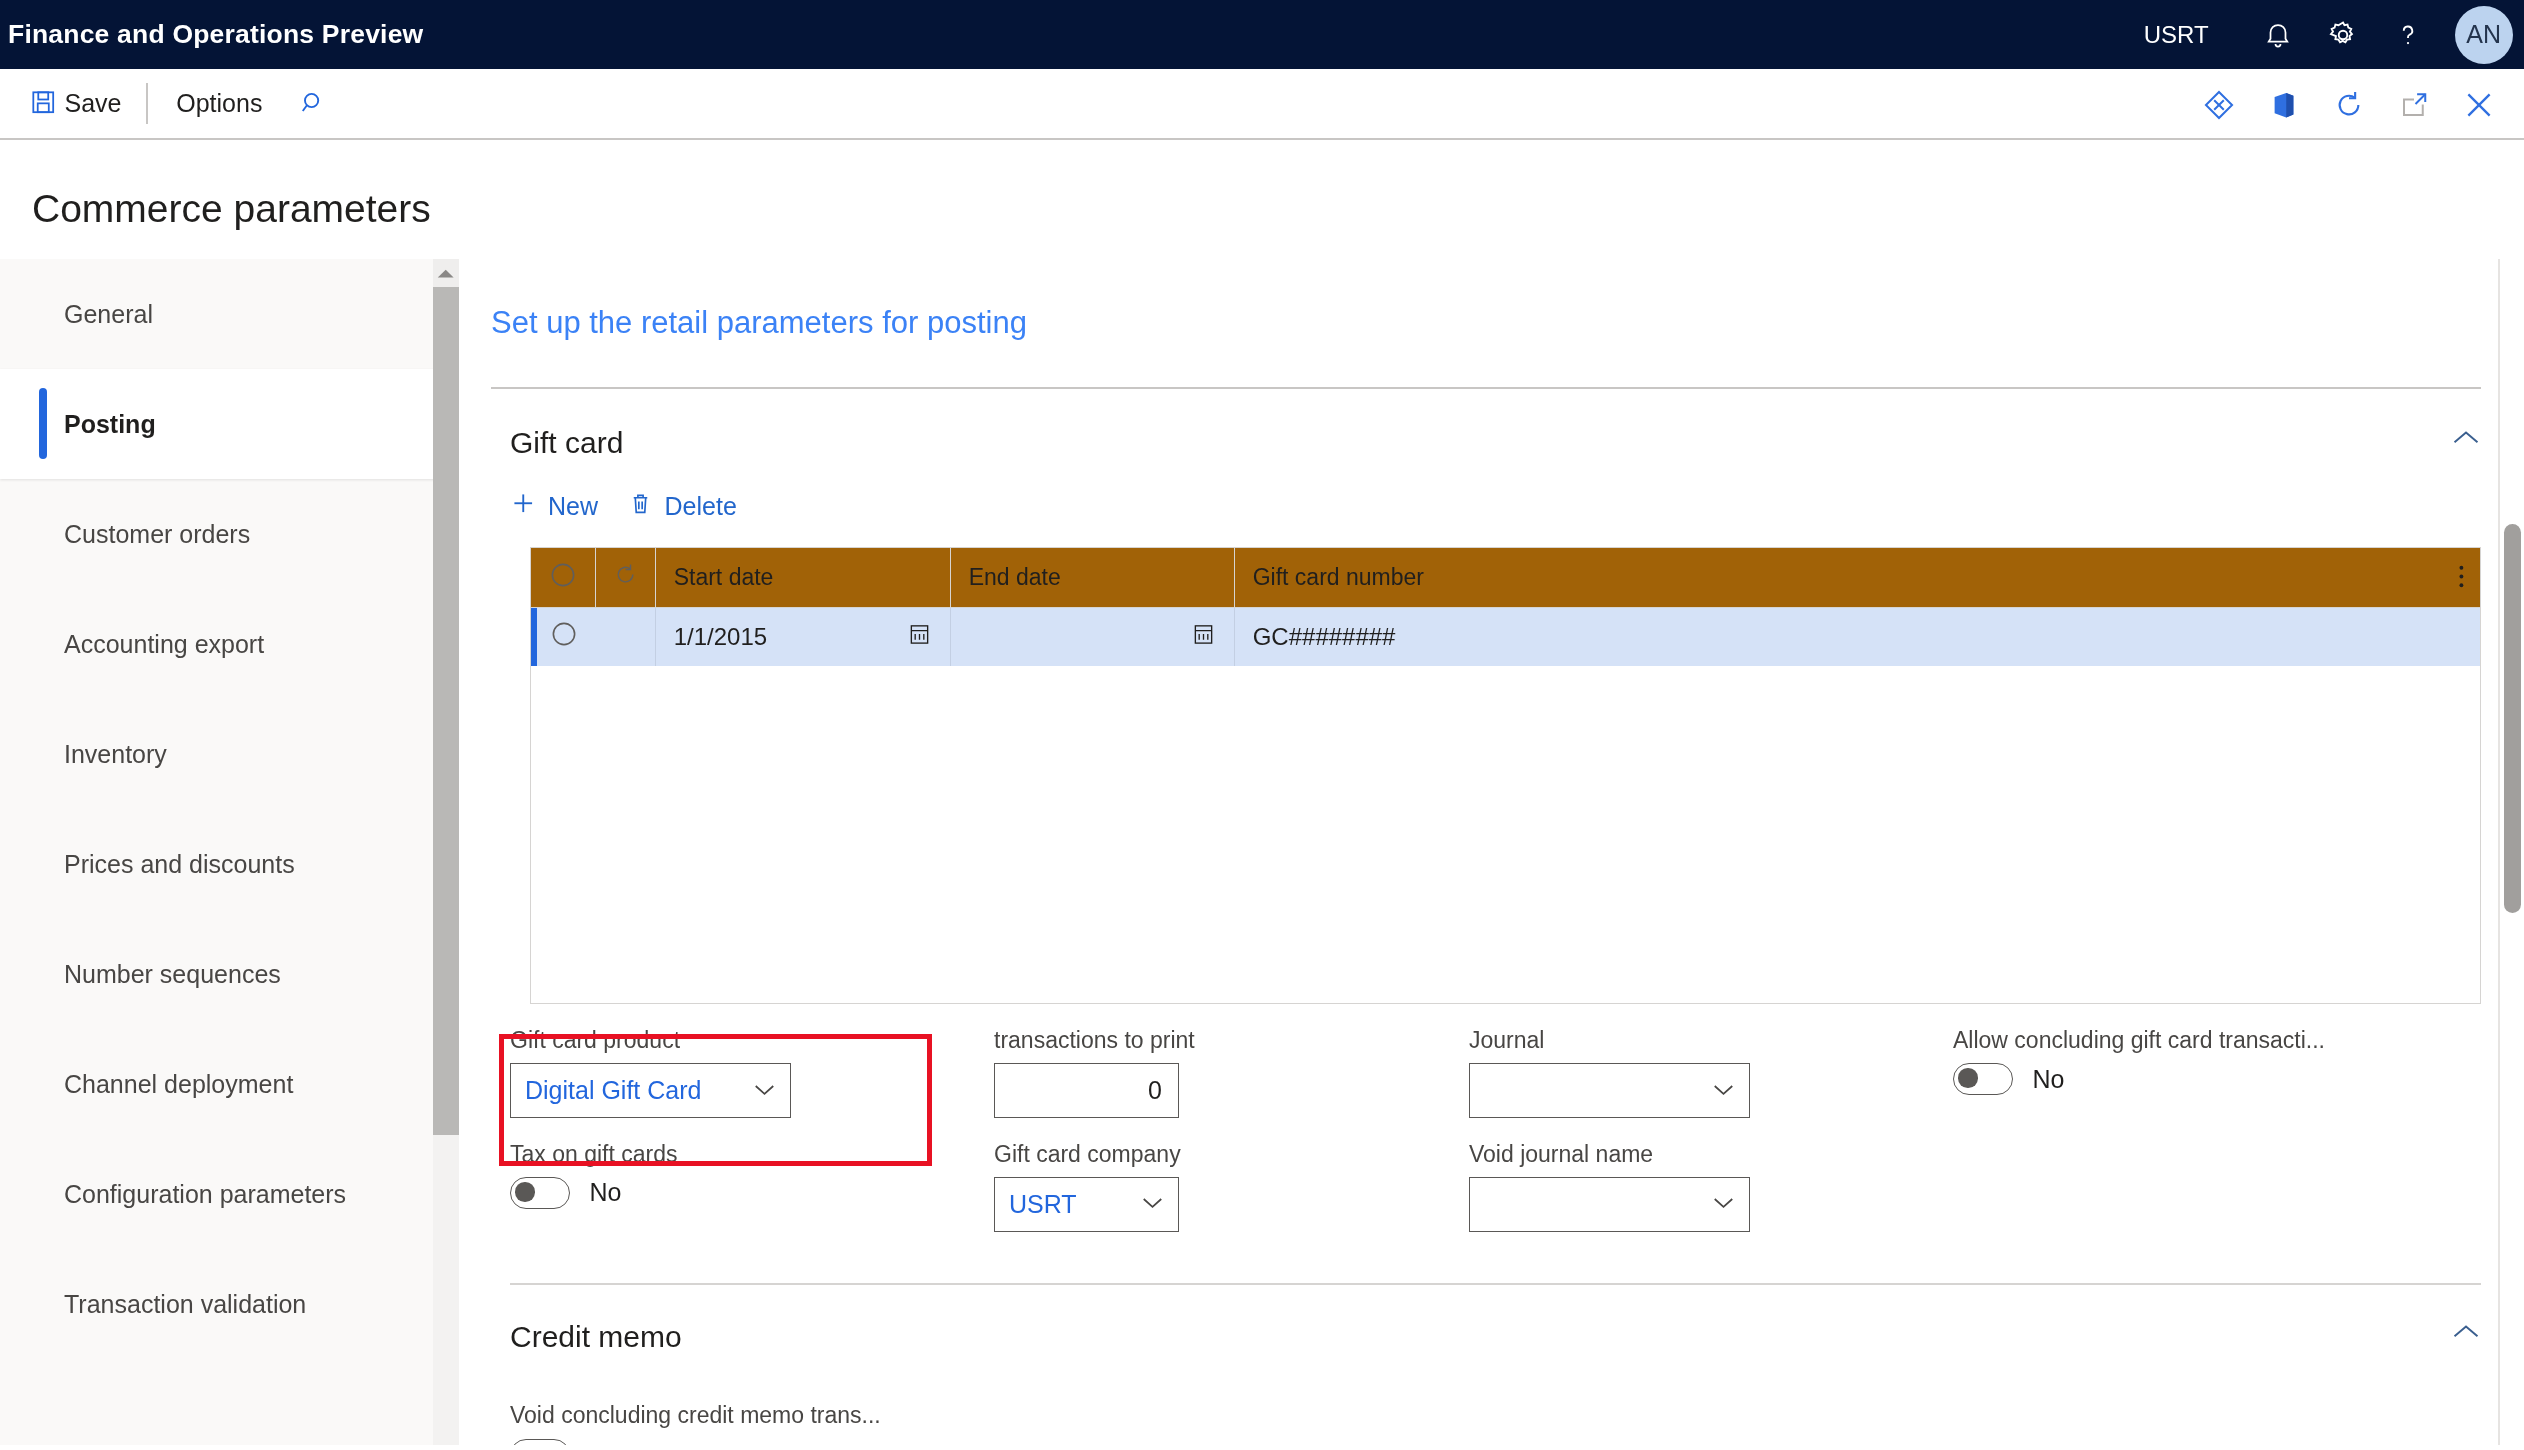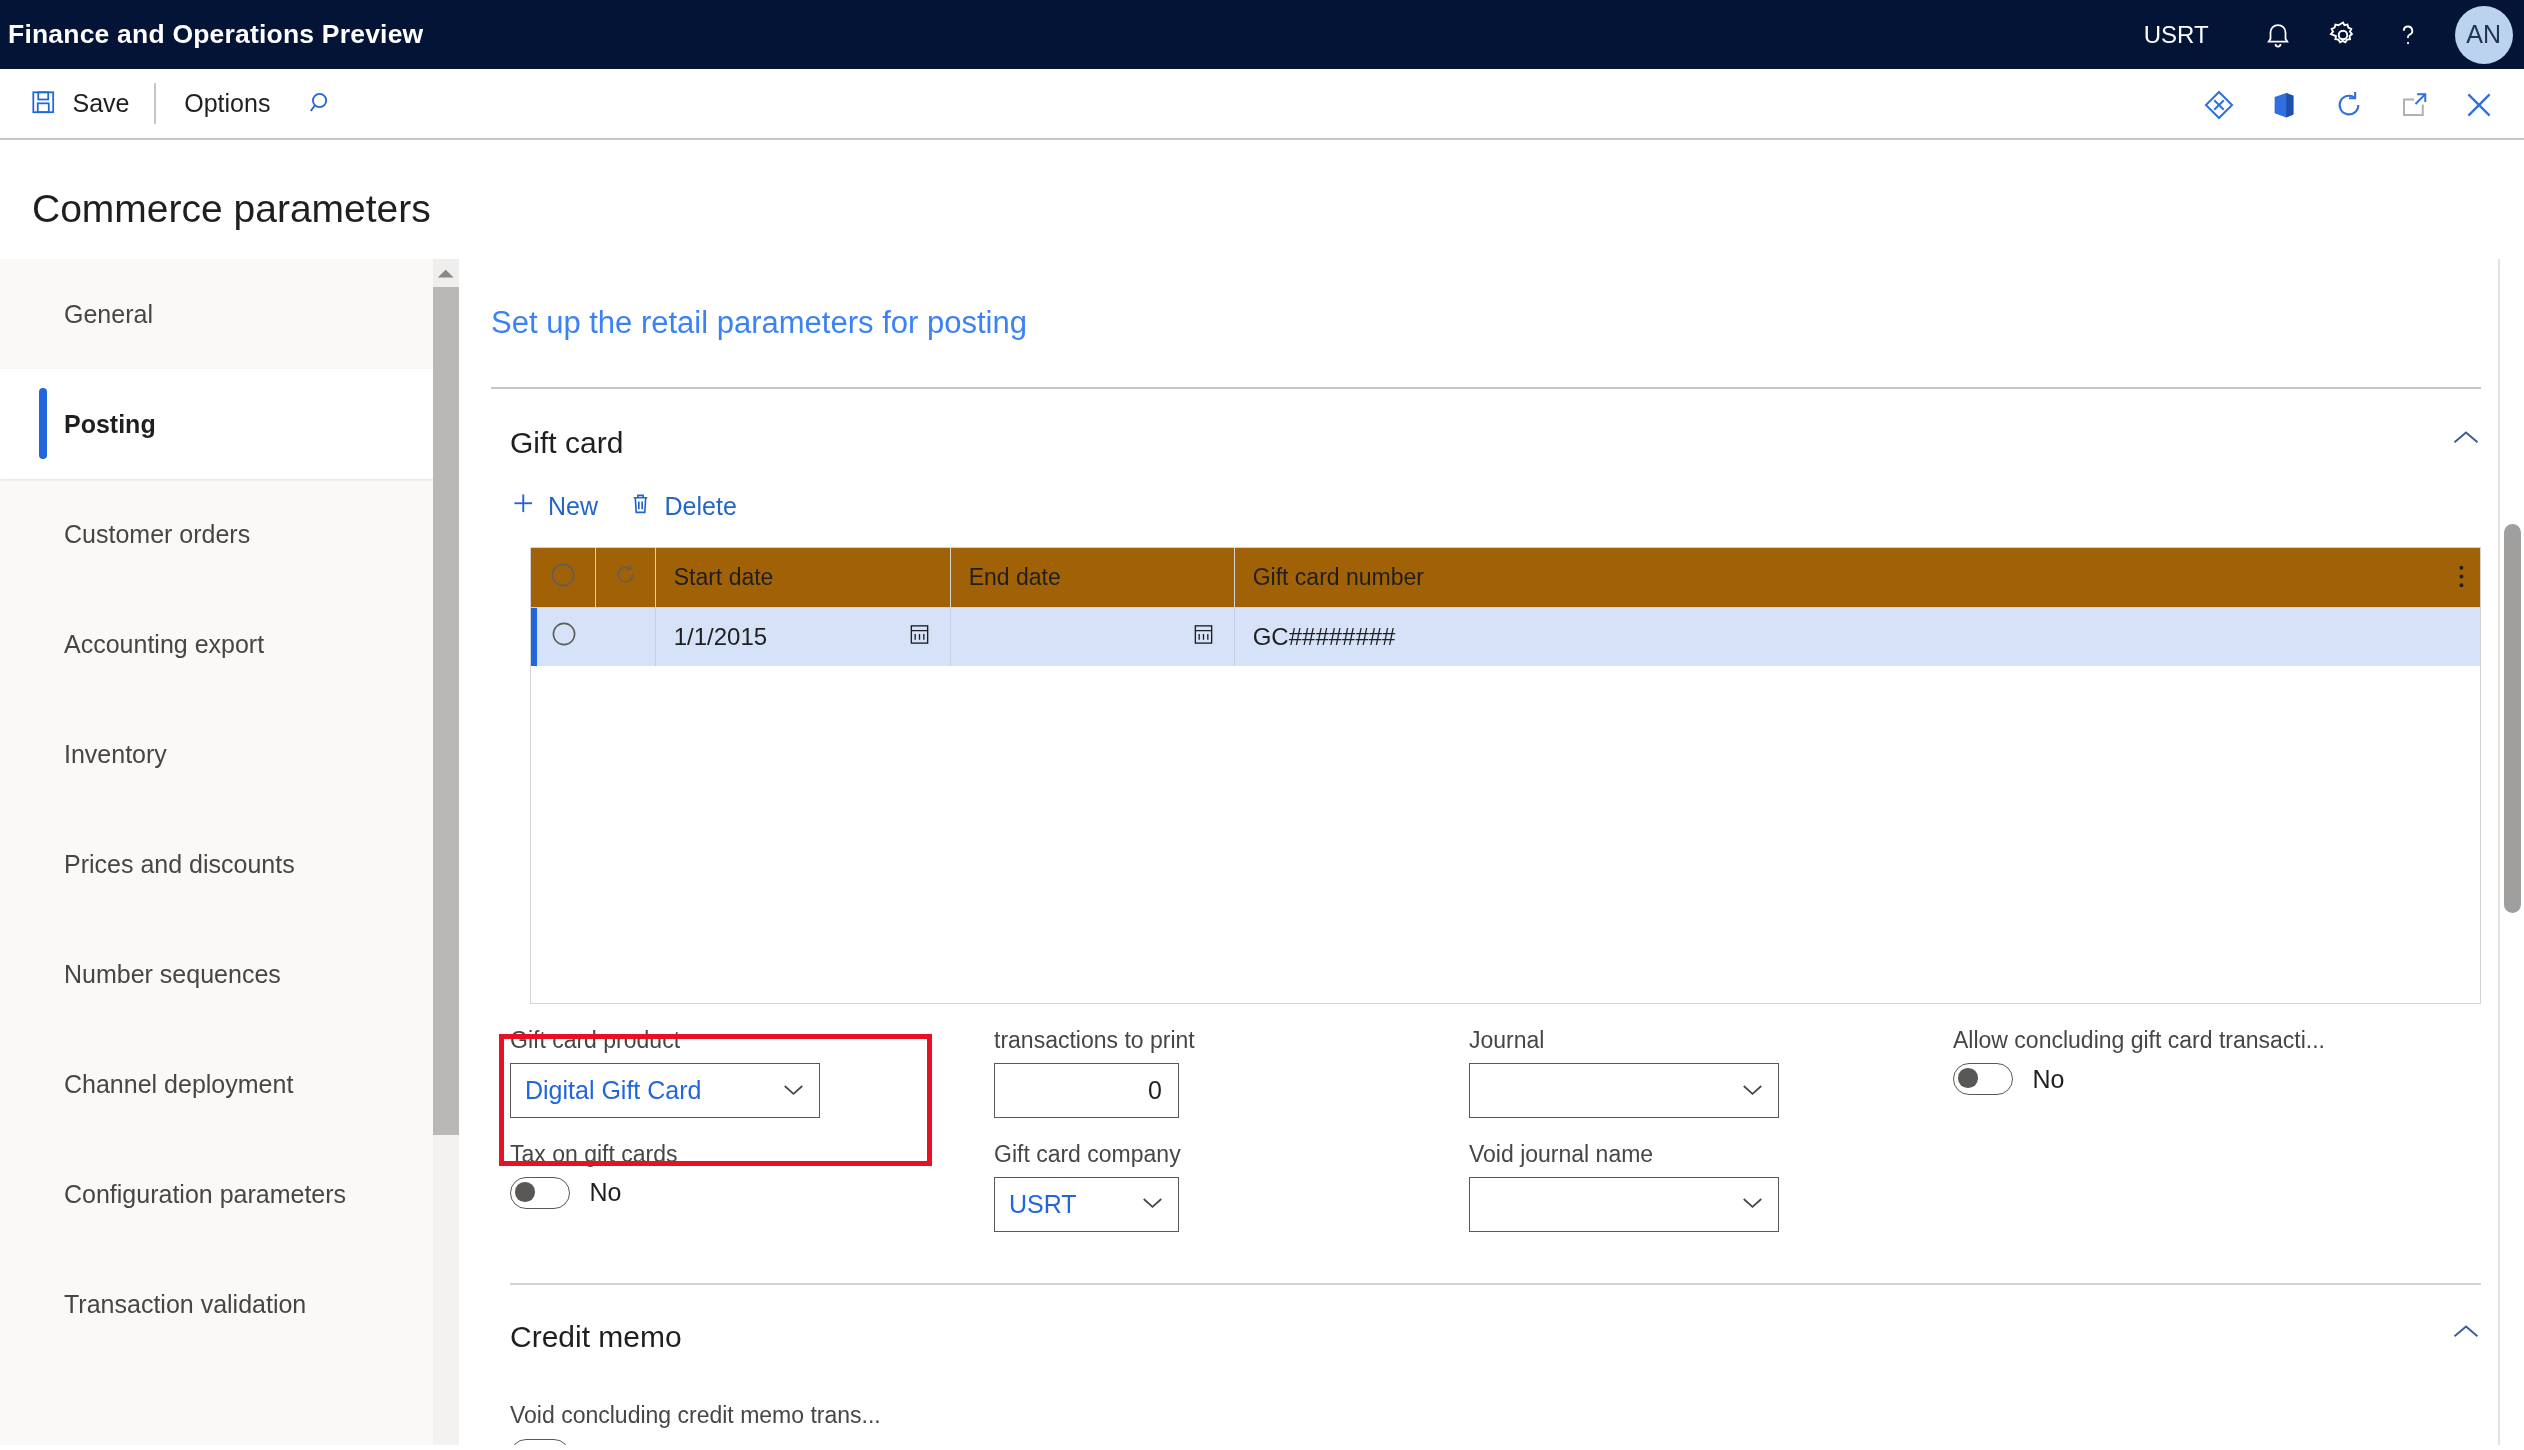--- a/index.html
+++ b/index.html
@@ -79,21 +79,21 @@
     display: flex;
     align-items: center;
     position: relative;
   }
   .cmd-save {
     display: flex; align-items: center;
     margin-left: 14px;
     padding: 0 16px;
     height: 57px;
   }
-  .cmd-save span.lbl { font-size: 25px; color: #201f1e; margin-left: 16px; }
+  .cmd-save span.lbl { font-size: 25px; color: #201f1e; margin-left: 8px; }
   .cmd-sep {
     width: 1.8px; height: 41px; background: #c8c6c4; margin: 0 8.8px;
   }
   .cmd-options {
     font-size: 25px; color: #201f1e;
     padding: 0 19.4px; height: 57px;
     display: flex; align-items: center;
   }
   .cmd-filter {
     width: 62px; height: 57px;
@@ -288,21 +288,21 @@
   .form-col.c3 { width: 484px; }
   .form-col.c4 { width: 495px; }
 
   .field { margin-bottom: 23px; }
   .field-label {
     font-size: 23px; color: #484644;
     margin-bottom: 8.8px;
     white-space: nowrap;
   }
   .combo {
-    width: 310px; height: 55px;
+    width: 281px; height: 55px;
     border: 1.8px solid #5a5856;
     background: #ffffff;
     display: flex; align-items: center;
     padding: 0 14px;
     position: relative;
   }
   .combo .val { font-size: 25px; color: #2266dd; }
   .combo .chev { position: absolute; right: 14px; top: 50%; transform: translateY(-50%); }
   .numbox {
     width: 185px; height: 55px;

